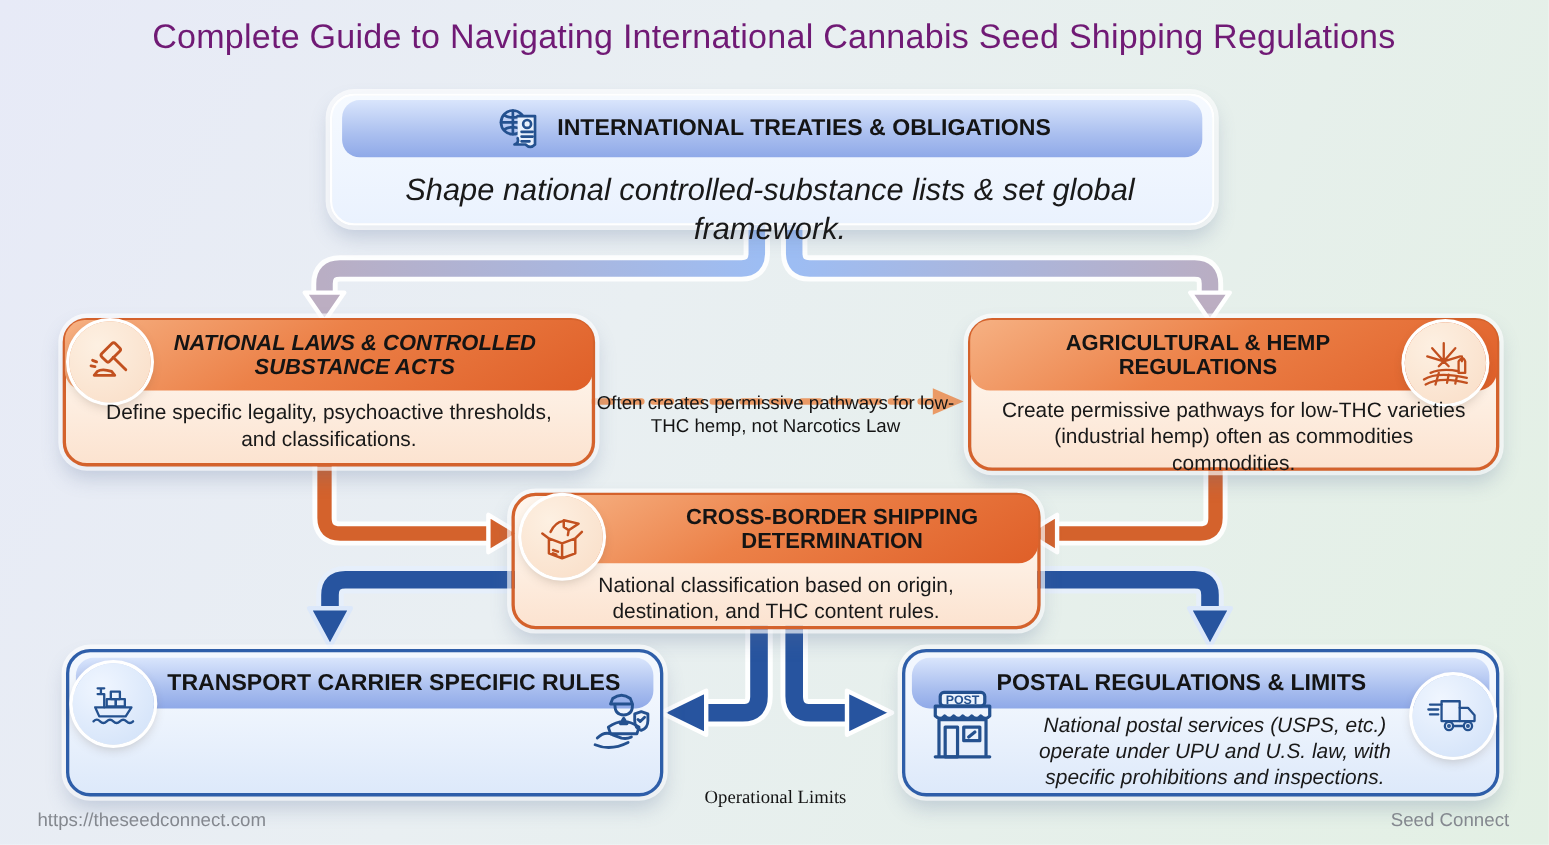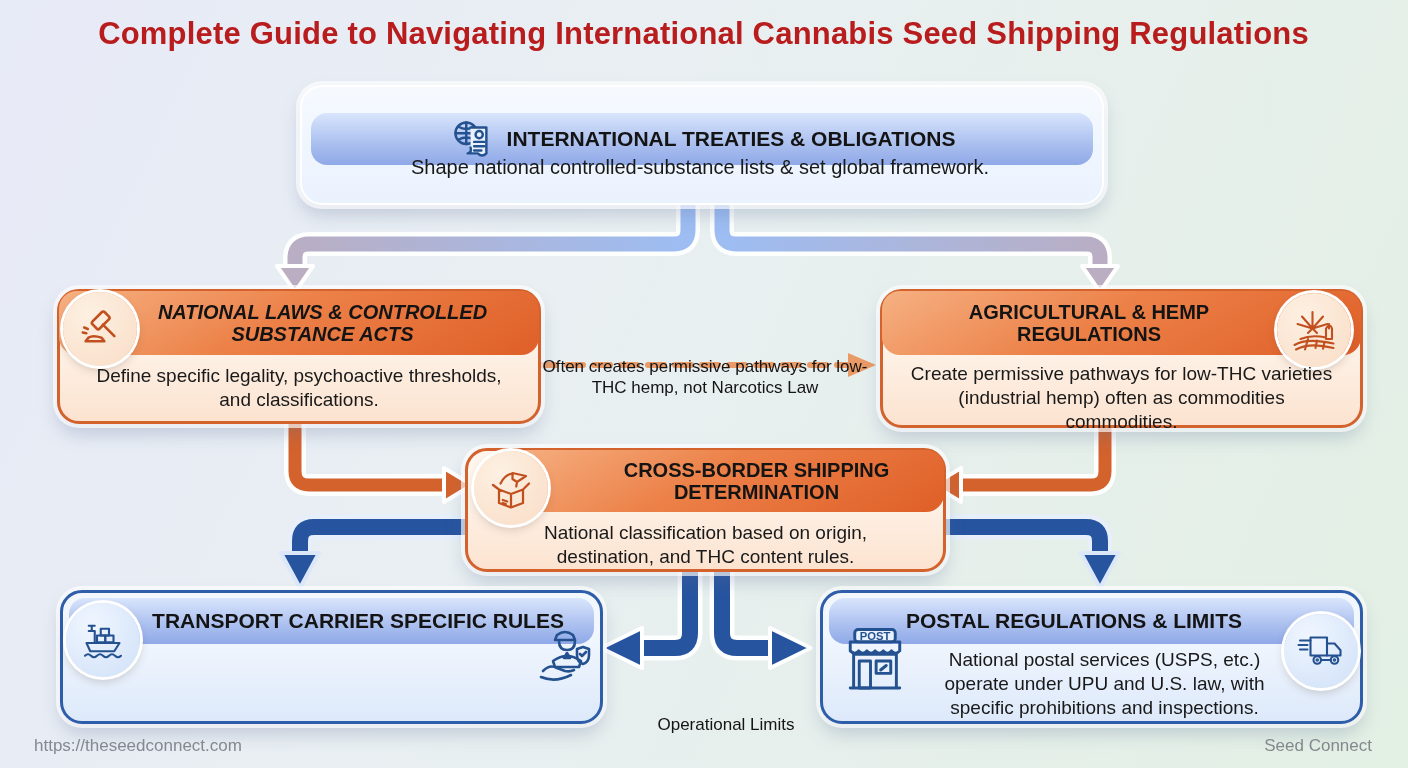--- a/index.html
+++ b/index.html
@@ -4,21 +4,21 @@
 <style>
   html,body{margin:0;padding:0;}
   body{
     width:1408px;height:768px;overflow:hidden;position:relative;
     font-family:"Liberation Sans","DejaVu Sans",sans-serif;
     background:linear-gradient(115deg,#e7eaf7 0%,#e9eff2 40%,#e3f0e4 100%);
   }
   .abs{position:absolute;}
   #main-title{
     top:16px;left:0;width:1407px;text-align:center;
-    font-size:31px;font-weight:700;color:#b91c1c;letter-spacing:.2px;
+    font-size:31px;font-weight:400;color:#701a75;letter-spacing:.2px;
   }
   #connectors{top:0;left:0;pointer-events:none;}
   
   .box{position:absolute;border-radius:22px;
        box-shadow:0 0 0 4px rgba(255,255,255,.65),0 10px 18px rgba(90,110,150,.28);}
   .box.top-style{background:linear-gradient(180deg,#f6faff,#eaf2fe);border:2px solid #ffffff;}
   .box.orange{background:linear-gradient(180deg,#fef5ec 30%,#fce3d0 100%);border:3px solid #d4622c;}
   .box.blue{background:linear-gradient(180deg,#f2f7fe 30%,#dde9fa 100%);border:3px solid #2e5ea9;}
   .hdr{display:flex;align-items:center;justify-content:center;gap:12px;}
   .hdr-orange{background:linear-gradient(150deg,#f6b183 0%,#ec8148 45%,#df5f28 100%);
@@ -102,33 +102,33 @@
   <g>
     <path d="M722 555 L722 633 Q722 648 737 648 L772 648" fill="none" stroke="#ffffff" stroke-width="25" stroke-linejoin="round" opacity=".95"></path>
     <path d="M722 555 L722 633 Q722 648 737 648 L772 648" fill="none" stroke="#27549f" stroke-width="16" stroke-linejoin="round"></path>
     <polygon points="770,628 770,668 811,648" fill="#27549f" stroke="#ffffff" stroke-width="4" stroke-linejoin="round"></polygon>
   </g>
 </svg>
 
 <div id="main-title" class="abs">Complete Guide to Navigating International Cannabis Seed Shipping Regulations</div>
 
 <div class="box top-style" style="left:300px;top:85px;width:800px;height:116px;">
-  <div class="hdr hdr-blue" style="position:absolute;left:9px;right:9px;top:26px;height:52px;">
+  <div class="hdr hdr-blue" style="position:absolute;left:9px;right:9px;top:4px;height:52px;">
     <svg class="icon" width="46" height="46" viewBox="0 0 64 64">
       <g fill="none" stroke="#24518f" stroke-width="3.4" stroke-linecap="round" stroke-linejoin="round">
         <circle cx="24" cy="24" r="15"></circle>
         <path d="M9 24 H39 M24 9 V39 M13 15 q11 6 22 0 M13 33 q11 -6 22 0"></path>
         <path d="M30 16 h22 v36 q-6 6 -12 0 h-14 q6 -2 4 -8" fill="#e9f1fd"></path>
         <circle cx="42" cy="26" r="5"></circle>
         <path d="M35 36 h14 M35 42 h14 M35 48 h10"></path>
       </g>
     </svg>
     <div class="node-title" style="font-size:21px;">INTERNATIONAL TREATIES &amp; OBLIGATIONS</div>
   </div>
-  <div class="node-body" style="left:20px;right:24px;top:68px;font-size:20px;">Shape national controlled-substance lists &amp; set global framework.</div>
+  <div class="node-body" style="left:20px;right:24px;top:68px;font-size:28px;font-style:italic;">Shape national controlled-substance lists &amp; set global framework.</div>
 </div>
 
 <div class="box orange" style="left:57px;top:289px;width:478px;height:129px;">
   <div class="hdr hdr-orange" style="position:absolute;left:-1px;right:-1px;top:-1px;height:64px;">
     <div class="node-title" style="padding:0 15px 0 62px;font-style:italic;">NATIONAL LAWS &amp; CONTROLLED SUBSTANCE ACTS</div>
   </div>
   <div class="icon-circle circ-orange" style="left:3px;top:0px;width:74px;height:74px;">
     <svg class="icon" width="46" height="46" viewBox="0 0 64 64">
       <g fill="none" stroke="#c2501f" stroke-width="3.6" stroke-linecap="round" stroke-linejoin="round">
         <rect x="26" y="8" width="14" height="24" rx="3" transform="rotate(45 33 20)"></rect>
@@ -212,33 +212,33 @@
     <g fill="none" stroke="#24518f" stroke-width="2.6" stroke-linecap="round" stroke-linejoin="round">
       <rect x="14" y="4" width="36" height="11" rx="3" fill="#eaf2fd"></rect>
       <path d="M10 15 h44 v8 q-3.6 4 -7.3 0 q-3.6 4 -7.3 0 q-3.6 4 -7.3 0 q-3.6 4 -7.3 0 q-3.6 4 -7.3 0 q-3.6 4 -7.5 0 z"></path>
       <path d="M13 26 h38 v30 h-38 z M10 56 h44"></path>
       <rect x="18" y="32" width="10" height="24"></rect>
       <rect x="33" y="32" width="13" height="11"></rect>
       <path d="M42 36 l-5 4"></path>
     </g>
     <text x="32" y="13" text-anchor="middle" font-size="10" font-weight="bold" fill="#24518f">POST</text>
   </svg>
-  <div class="node-body" style="left:92px;right:66px;top:55px;">National postal services (USPS, etc.) operate under UPU and U.S. law, with specific prohibitions and inspections.</div>
+  <div class="node-body" style="left:92px;right:66px;top:55px;font-style:italic;">National postal services (USPS, etc.) operate under UPU and U.S. law, with specific prohibitions and inspections.</div>
   <div class="icon-circle circ-blue" style="left:461px;top:21px;width:74px;height:74px;">
     <svg class="icon" width="48" height="48" viewBox="0 0 64 64">
       <g fill="none" stroke="#24518f" stroke-width="2.8" stroke-linecap="round" stroke-linejoin="round">
         <path d="M4 18 h14 M2 24 h12 M4 30 h10"></path>
         <rect x="18" y="14" width="22" height="24"></rect>
         <path d="M40 22 h10 l8 9 v7 h-18"></path>
         <circle cx="27" cy="44" r="5"></circle>
           <circle cx="50" cy="44" r="5"></circle>
         <circle cx="27" cy="44" r="1"></circle>
           <circle cx="50" cy="44" r="1"></circle>
         <path d="M32 44 h13"></path>
       </g>
     </svg>
   </div>
 </div>
 
-<div class="float-label" style="left:616px;top:670px;width:220px;">Operational Limits</div>
+<div class="float-label" style="left:595px;top:670px;width:220px;font-family:Liberation Serif, serif;">Operational Limits</div>
 
 <div class="footer-text" id="footer-url">https://theseedconnect.com</div>
 <div class="footer-text" id="footer-brand">Seed Connect</div>
 
 </body></html>

